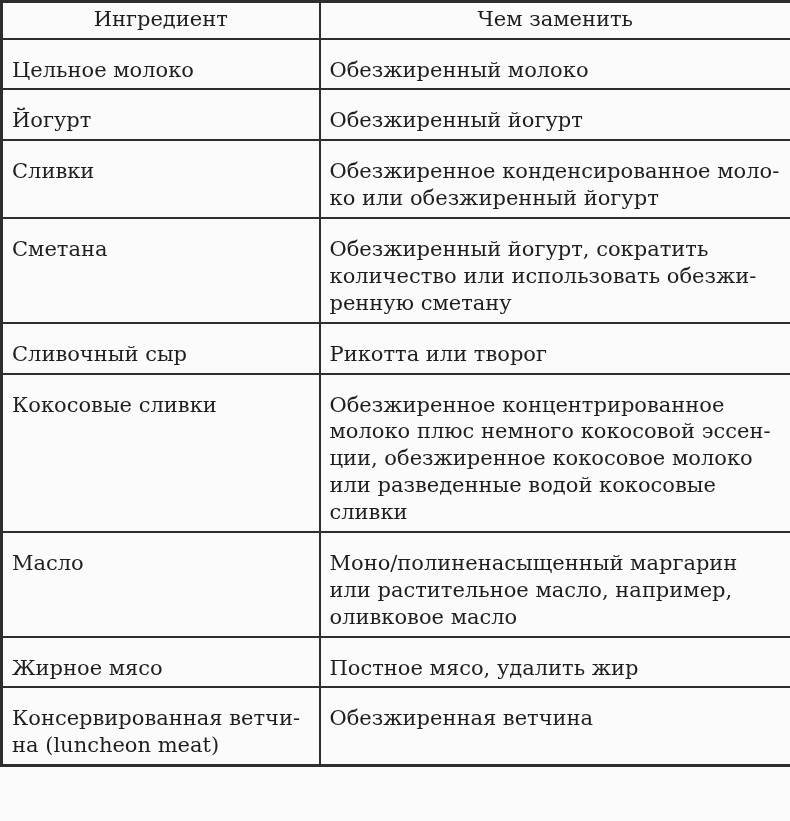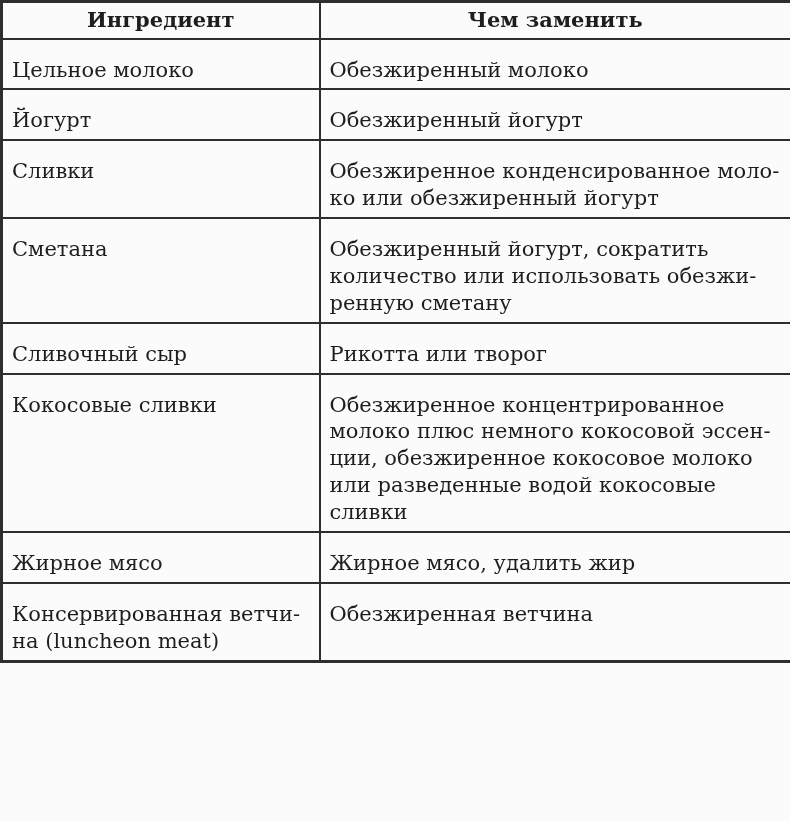--- a/index.html
+++ b/index.html
@@ -22,21 +22,21 @@
     width: 790px;
     border-collapse: collapse;
     table-layout: fixed;
     background: #fbfbfb;
     border: 3px solid #2e2e2e;
   }
   table.sub-table col.col-ingredient { width: 318px; }
   table.sub-table col.col-replacement { width: 472px; }
   table.sub-table th {
     border: 2px solid #2e2e2e;
-    font-weight: bold;
+    font-weight: normal;
     font-size: 21px;
     text-align: center;
     padding: 4px 6px 5px 6px;
     line-height: 1.22;
   }
   table.sub-table td {
     border: 2px solid #2e2e2e;
     vertical-align: top;
     font-size: 21px;
     line-height: 1.28;
@@ -86,22 +86,28 @@
       </tr>
       <tr>
         <td>Кокосовые сливки</td>
         <td>Обезжиренное концентрированное
 молоко плюс немного кокосовой эссен-
 ции, обезжиренное кокосовое молоко
 или разведенные водой кокосовые
 сливки</td>
       </tr>
       <tr>
+        <td>Масло</td>
+        <td>Моно/полиненасыщенный маргарин
+или растительное масло, например,
+оливковое масло</td>
+      </tr>
+      <tr>
         <td>Жирное мясо</td>
-        <td>Жирное мясо, удалить жир</td>
+        <td>Постное мясо, удалить жир</td>
       </tr>
       <tr>
         <td>Консервированная ветчи-
 на (luncheon meat)</td>
         <td>Обезжиренная ветчина</td>
       </tr>
     </tbody>
   </table>
 </div>
 

